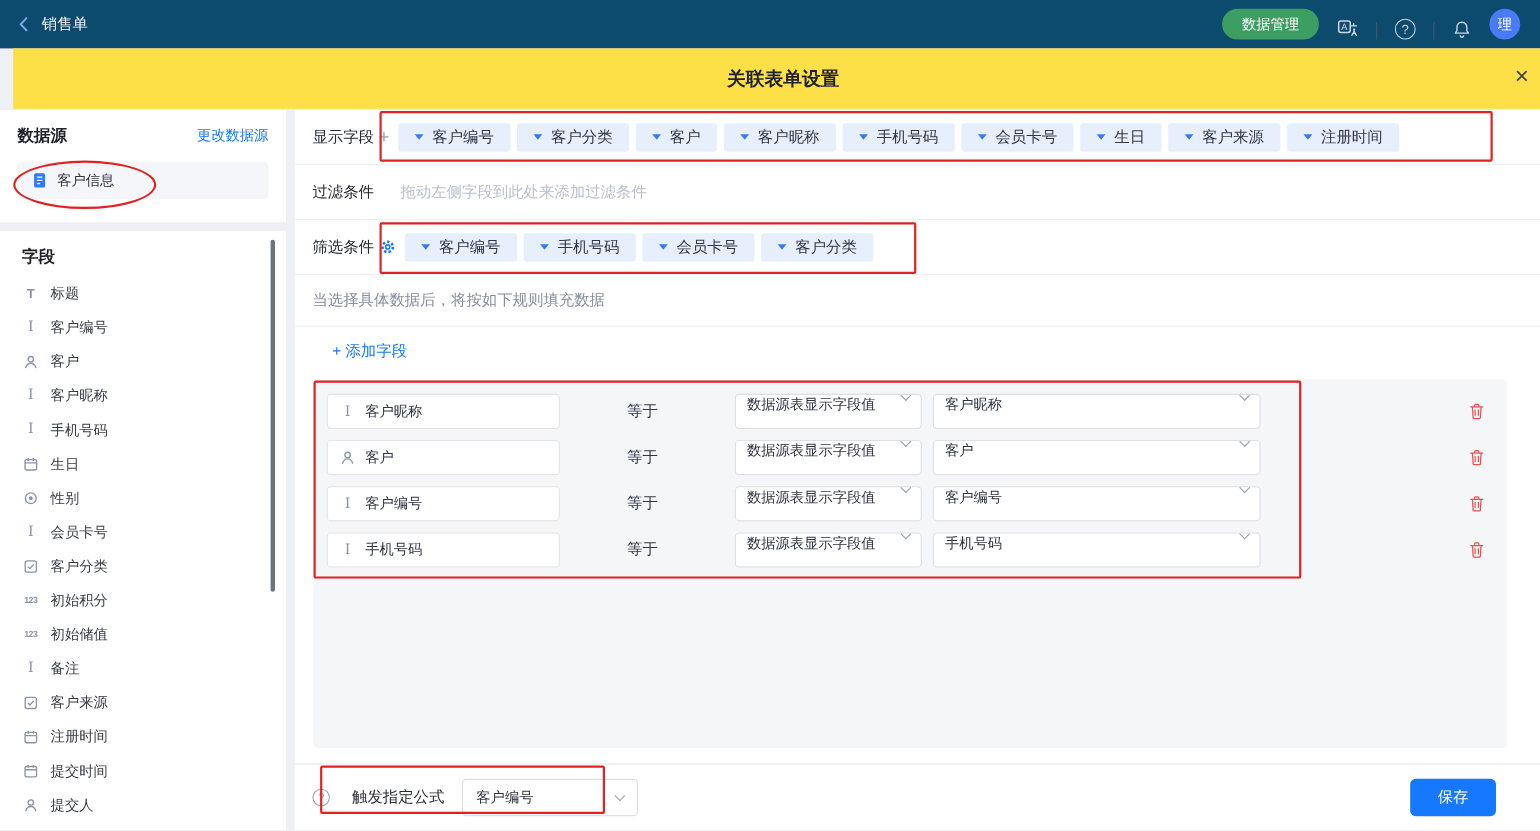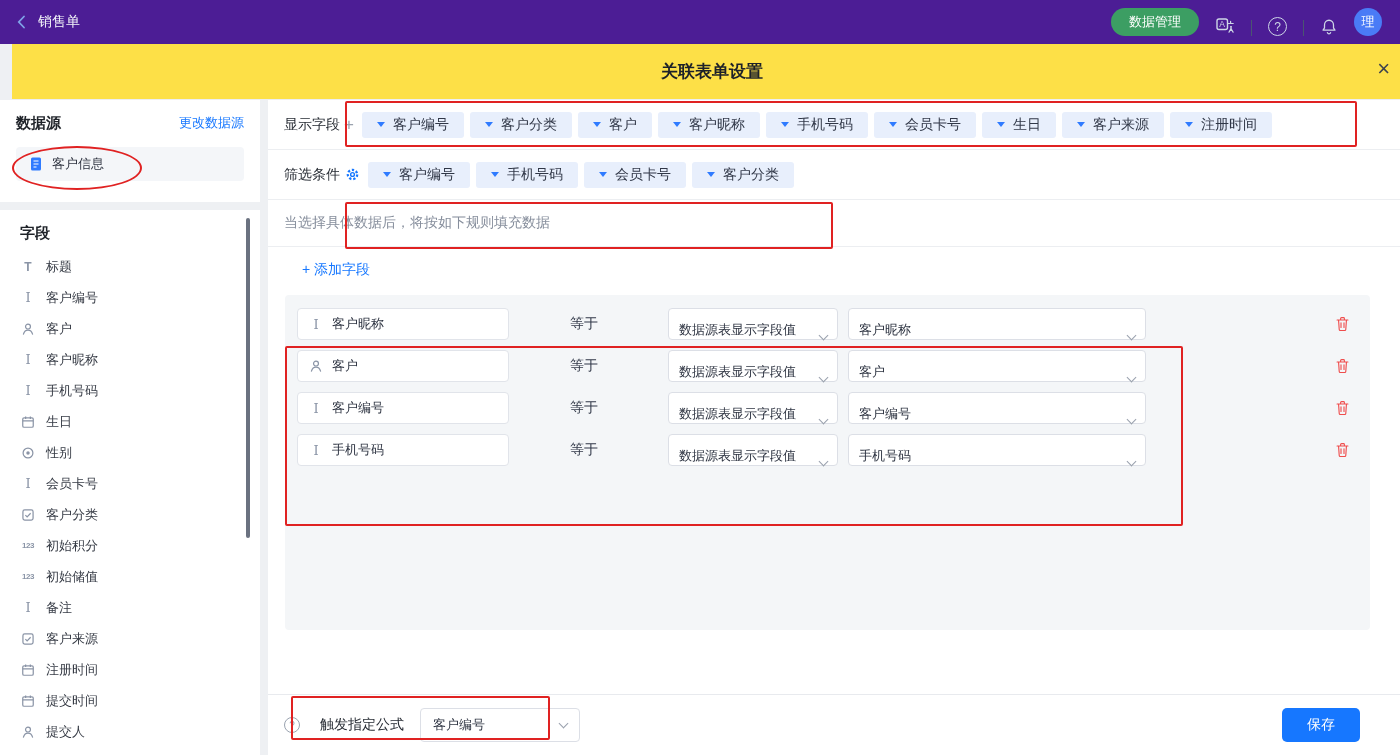--- a/index.html
+++ b/index.html
@@ -1,21 +1,21 @@
 <!DOCTYPE html>
 <html><head>
 <meta charset="utf-8">
 <style>
   * { box-sizing: border-box; margin: 0; padding: 0; }
   html,body { background:#eef0f3; }
   body { font-family: "Liberation Sans", "DejaVu Sans", sans-serif; color:#262b33; }
   .stage { position:relative; width:1400px; height:755px; background:#eef0f3; overflow:hidden; }
 
   
-  .topbar { position:absolute; left:0; top:0; width:100%; height:44px; background:#4c1d95;
+  .topbar { position:absolute; left:0; top:0; width:100%; height:44px; background:#0c4a6e;
             display:flex; align-items:center; color:#fff; }
   .tb-left { display:flex; align-items:center; gap:8px; margin-left:14px; }
   .back { display:flex; align-items:center; cursor:pointer; }
   .tb-title { font-size:14px; color:#f4f6fa; }
   .tb-center { position:absolute; left:50%; transform:translateX(-50%); display:flex; gap:71px;flex-direction:column; }
   .tb-tab { font-size:15px; color:#e8ecf4; cursor:pointer; }
   .tb-tab.active { color:#7da3ff; }
   .tb-right { margin-left:auto; margin-right:18px; display:flex; align-items:flex-end; gap:16px; }
   .pill { height:28px; padding:0 18px; border:none; border-radius:14px; background:#3c9e63;
           color:#fff; font-size:13px; cursor:pointer; font-family:inherit; }
@@ -69,21 +69,21 @@
               font-size:14px; color:#868e9c; }
   .addfield-row { height:46px; display:flex; align-items:center; padding-left:34px; }
   .addfield { font-size:14px; color:#1677ff; cursor:pointer; }
 
   .rules-panel { margin:2px 30px 0 17px; height:335px; background:#f4f6f8; border-radius:4px; padding:13px 0 0 12px; }
   .rule-row { display:flex; align-items:center; margin-bottom:10px; padding-right:20px; }
   .rule-field { width:212px; height:32px; background:#fff; border:1px solid #e1e4ea; border-radius:4px;
                 display:flex; align-items:center; gap:8px; padding:0 10px; font-size:13px; color:#2e3442; cursor:pointer; }
   .rule-op { margin-left:61px; width:70px; font-size:14px; color:#303747; }
   .rule-select { height:32px; background:#fff; border:1px solid #dcdfe6; border-radius:4px;
-                 display:flex; align-items:flex-end; justify-content:space-between; padding:0 10px;
+                 display:flex; align-items:flex-start; justify-content:space-between; padding:0 10px;
                  font-size:13px; color:#2e3442; cursor:pointer; }
   .sel-source { margin-left:28px; width:170px; }
   .sel-value  { margin-left:10px; width:298px; }
   .chev { width:7px; height:7px; border-right:1.6px solid #99a0ad; border-bottom:1.6px solid #99a0ad;
           transform:rotate(45deg); margin-left:8px; margin-top:-3px; flex:none; }
   .trash { margin-left:auto; display:flex; align-items:center; cursor:pointer; }
 
   
   .footer { position:absolute; left:0; right:0; bottom:0; height:61px; background:#fff;
             border-top:1px solid #e8eaee; display:flex; align-items:center; padding:0 40px 0 16px; }
@@ -328,20 +328,24 @@
             <span class="tag-caret"></span>
             <span class="tag-label">客户来源</span>
           </span>
           <span class="tag">
             <span class="tag-caret"></span>
             <span class="tag-label">注册时间</span>
           </span>
         </div>
     </div>
     <div class="row">
+      <span class="row-label">过滤条件</span>
+      <span class="dropzone">拖动左侧字段到此处来添加过滤条件</span>
+    </div>
+    <div class="row">
       <span class="row-label">筛选条件</span>
       <span class="gear">
         <svg width="15" height="15" viewBox="0 0 16 16">
             <circle cx="8" cy="8" r="5" fill="none" stroke="#1677ff" stroke-width="2.4" stroke-dasharray="2.4 2.05"></circle>
             <circle cx="8" cy="8" r="2" fill="none" stroke="#1677ff" stroke-width="1.5"></circle>
           </svg>
       </span>
       <div class="tags">
           <span class="tag">
             <span class="tag-caret"></span>

